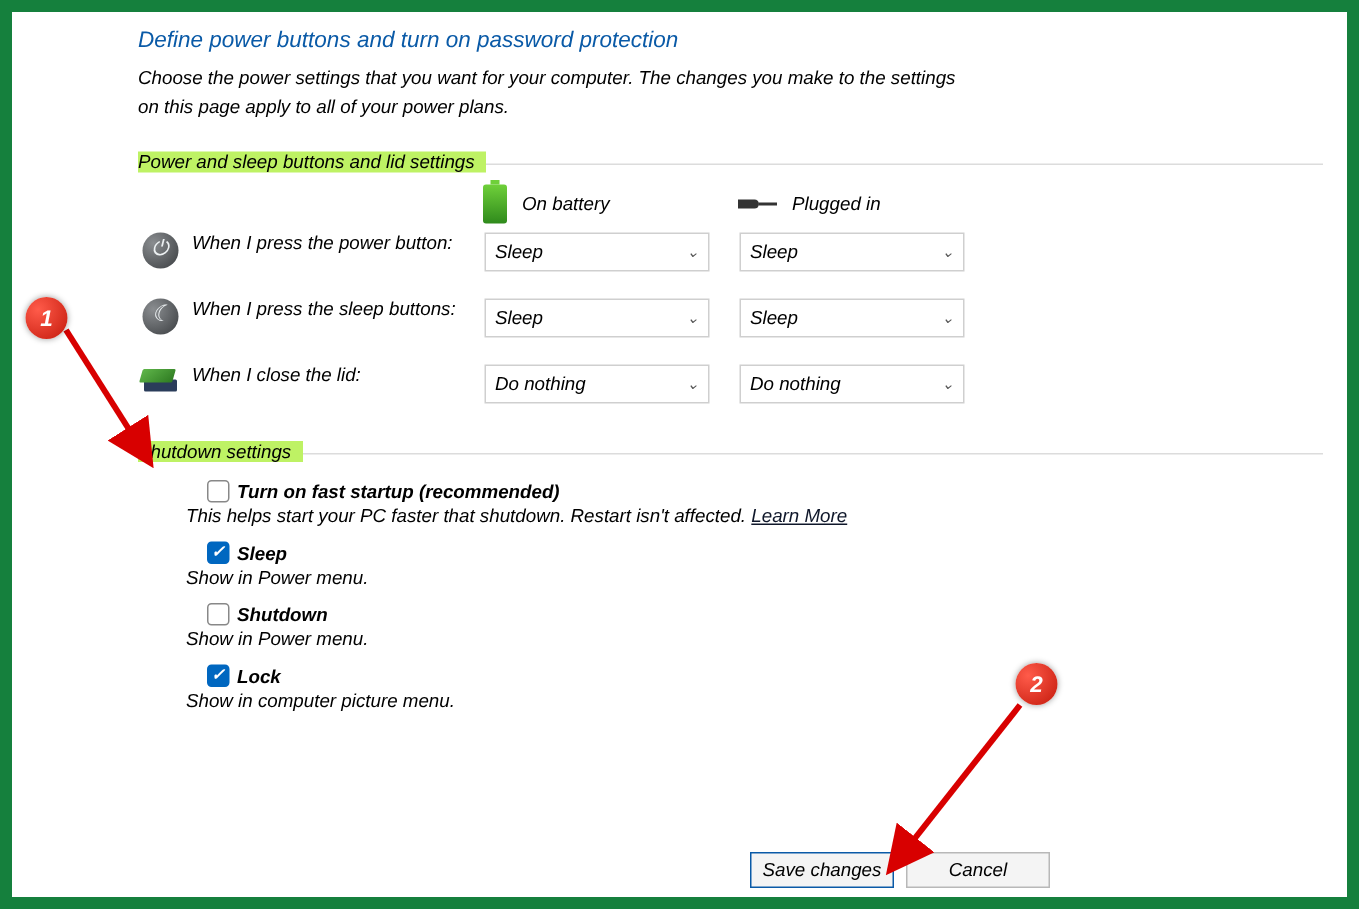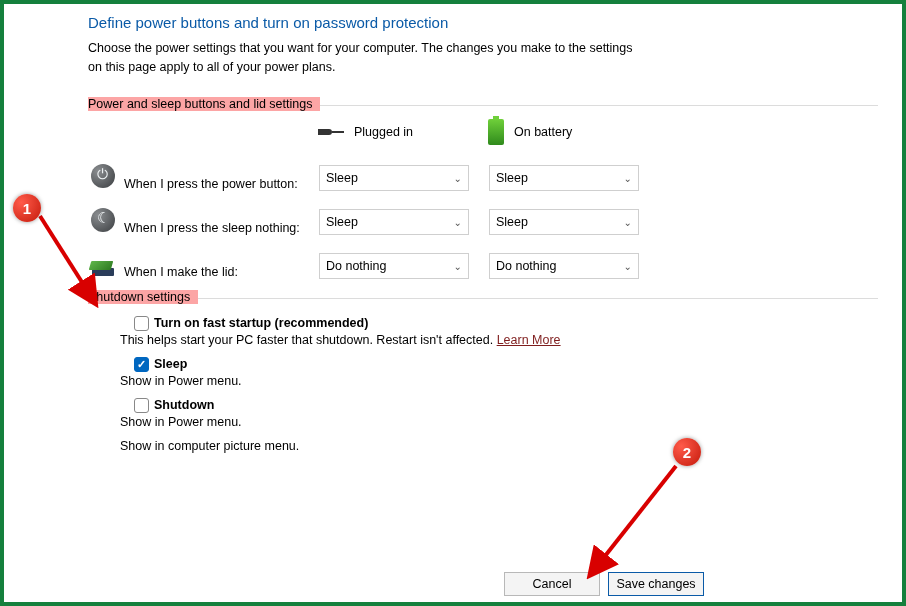--- a/index.html
+++ b/index.html
@@ -1,40 +1,40 @@
 <!DOCTYPE html>
 <html><head>
   <meta charset="utf-8">
   <style>
     * {box-sizing:border-box;margin:0;padding:0;}
     html,body{width:906px;height:606px;font-family:"Segoe UI",Tahoma,sans-serif;font-size:12.5px;color:#000;background:#fff;}
-    .win{position:relative;width:906px;height:606px;border:4px solid #15803d;background:#fff;overflow:hidden;}
+    .win{position:relative;width:906px;height:606px;border:8px solid #15803d;background:#fff;overflow:hidden;font-style:italic;}
     .content{position:absolute;left:84px;top:10px;width:790px;}
     h1.title{color:#0a5aa7;font-size:15px;font-weight:400;margin-bottom:8px;}
     p.desc{font-size:12.5px;color:#000;margin-bottom:20px;line-height:1.5;max-width:560px;}
     .section-head{position:relative;font-size:12.5px;color:#000;margin:12px 0 6px 0;height:16px;}
     .section-head::after{content:"";position:absolute;top:50%;left:0;right:0;height:1px;background:#dcdcdc;z-index:0;}
-    .section-head span{position:relative;background:#fca5a5;padding-right:8px;z-index:1;}
+    .section-head span{position:relative;background:#bef264;padding-right:8px;z-index:1;}
     .colheads{display:flex;align-items:center;margin:6px 0 6px 0;}
     .colheads .spacer{width:230px;}
     .colheads .col{width:170px;display:flex;align-items:center;gap:8px;}
-    .row{display:flex;align-items:flex-end;min-height:40px;margin:4px 0;}
+    .row{display:flex;align-items:flex-start;min-height:40px;margin:4px 0;}
     .row .ic{width:30px;text-align:center;margin-right:6px;}
     .row .lbl{width:195px;}
     .sel{width:150px;height:26px;border:1px solid #cfcfcf;background:#fff;display:flex;align-items:center;padding:0 6px;margin-right:20px;position:relative;cursor:default;}
     .sel .arrow{position:absolute;right:6px;top:50%;transform:translateY(-50%);font-size:10px;color:#555;}
     .shutdown{position:absolute;left:84px;top:274px;width:790px;}
     .shutrow{margin:10px 0 0 12px;}
-    .shutrow .main{display:flex;align-items:flex-start;gap:5px;padding-left:34px;}
+    .shutrow .main{display:flex;align-items:center;gap:5px;padding-left:34px;}
     .shutrow .sub{margin-left:20px;font-size:12.5px;margin-top:2px;}
     .chk{width:15px;height:15px;border:1px solid #888;border-radius:3px;display:inline-flex;align-items:center;justify-content:center;background:#fff;}
     .chk.checked{background:#0067c0;border-color:#0067c0;}
     .chk.checked::after{content:"\2713";color:#fff;font-size:11px;font-weight:bold;line-height:1;}
     b{font-weight:600;}
-    a.link{color:#7f1d1d;text-decoration:underline;cursor:pointer;}
+    a.link{color:#0f172a;text-decoration:underline;cursor:pointer;}
     .btnbar{position:absolute;bottom:6px;right:198px;display:flex;gap:8px;}
     .btn{border:1px solid #b8b8b8;background:#f4f4f4;width:96px;height:24px;display:flex;align-items:center;justify-content:center;font-size:12.5px;cursor:pointer;}
     .btn.primary{border-color:#0a5aa7;}
     
     .num{position:absolute;width:28px;height:28px;border-radius:50%;background:radial-gradient(circle at 30% 30%,#ff5b4a,#c4190b);color:#fff;font-weight:bold;display:flex;align-items:center;justify-content:center;font-size:15px;box-shadow:0 0 4px rgba(0,0,0,.4);z-index:10;}
     svg.overlay{position:absolute;left:0;top:0;width:100%;height:100%;pointer-events:none;z-index:9;}
     
     .i-power{width:24px;height:24px;display:inline-block;background:radial-gradient(circle at 30% 30%,#8a8d90,#3a3d40);border-radius:50%;position:relative;}
     .i-power::after{content:"\23FB";position:absolute;top:2px;left:6px;color:#edf1f3;font-size:14px;}
     .i-moon{width:24px;height:24px;display:inline-block;background:radial-gradient(circle at 30% 30%,#8a8d90,#3a3d40);border-radius:50%;position:relative;}
@@ -57,58 +57,58 @@
     <h1 class="title">Define power buttons and turn on password protection</h1>
     <p class="desc">Choose the power settings that you want for your computer. The changes you make to the settings on this page apply to all of your power plans.</p>
 
     <div class="section-head">
       <span>Power and sleep buttons and lid settings</span>
     </div>
 
     <div class="colheads">
       <div class="spacer"></div>
       <div class="col">
+        <span class="i-batt"></span>
+        <span>On battery</span>
+      </div>
+      <div class="col">
         <span class="i-plug"></span>
         <span>Plugged in</span>
-      </div>
-      <div class="col">
-        <span class="i-batt"></span>
-        <span>On battery</span>
       </div>
     </div>
 
     <div class="row">
       <div class="ic"><span class="i-power"></span></div>
       <div class="lbl">When I press the power button:</div>
       <div class="sel">
         <span>Sleep</span>
           <span class="arrow">⌄</span>
       </div>
       <div class="sel">
         <span>Sleep</span>
           <span class="arrow">⌄</span>
       </div>
     </div>
 
     <div class="row">
       <div class="ic"><span class="i-moon"></span></div>
-      <div class="lbl">When I press the sleep nothing:</div>
+      <div class="lbl">When I press the sleep buttons:</div>
       <div class="sel">
         <span>Sleep</span>
           <span class="arrow">⌄</span>
       </div>
       <div class="sel">
         <span>Sleep</span>
           <span class="arrow">⌄</span>
       </div>
     </div>
 
     <div class="row">
       <div class="ic"><span class="i-lid"></span></div>
-      <div class="lbl">When I make the lid:</div>
+      <div class="lbl">When I close the lid:</div>
       <div class="sel">
         <span>Do nothing</span>
           <span class="arrow">⌄</span>
       </div>
       <div class="sel">
         <span>Do nothing</span>
           <span class="arrow">⌄</span>
       </div>
     </div>
   </div>
@@ -139,27 +139,31 @@
 
     <div class="shutrow">
       <div class="main">
         <span class="chk"></span>
         <b>Shutdown</b>
       </div>
       <div class="sub">Show in Power menu.</div>
     </div>
 
     <div class="shutrow">
+      <div class="main">
+        <span class="chk checked"></span>
+        <b>Lock</b>
+      </div>
       <div class="sub">Show in computer picture menu.</div>
     </div>
   </div>
 
   <div class="btnbar">
+    <div class="btn primary">Save changes</div>
     <div class="btn">Cancel</div>
-    <div class="btn primary">Save changes</div>
   </div>
 
   <div class="num" style="left:9px;top:190px;">1</div>
   <div class="num" style="left:669px;top:434px;">2</div>
 
   <svg class="overlay">
     <defs>
       <marker id="ah" markerWidth="8" markerHeight="8" refX="5" refY="4" orient="auto">
         <path d="M0,0 L8,4 L0,8 Z" fill="#d80000"></path>
       </marker>

